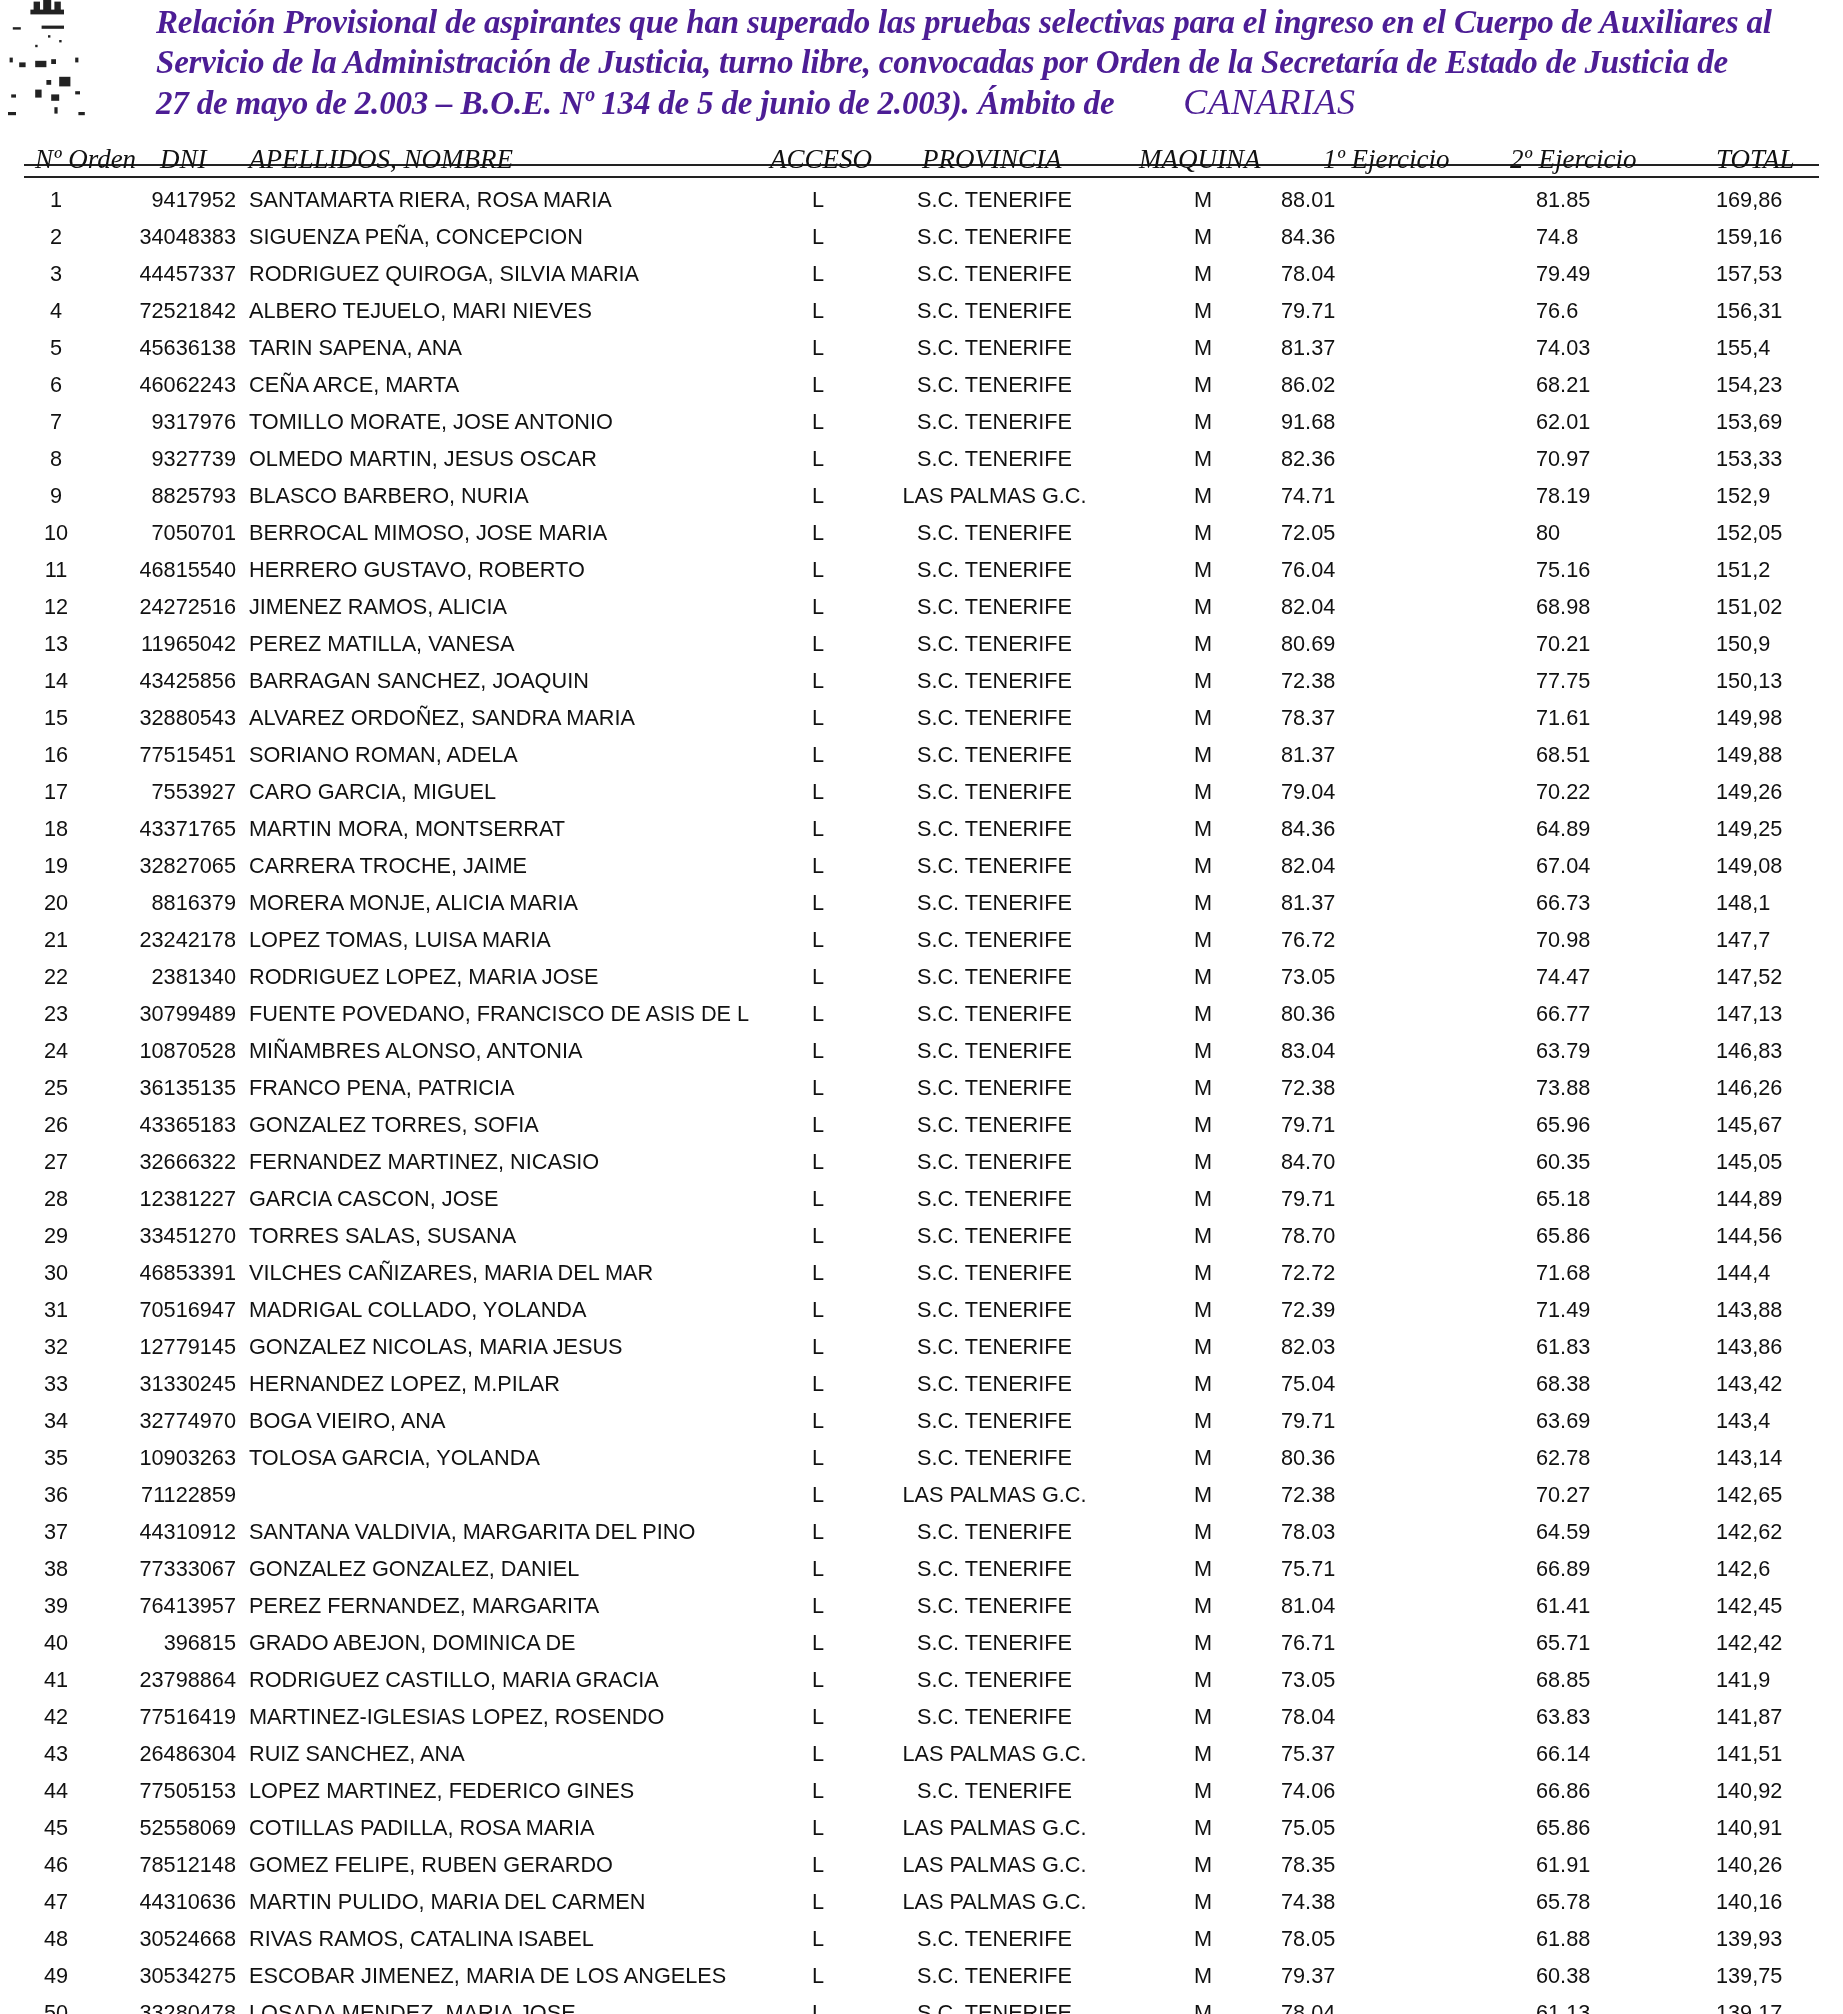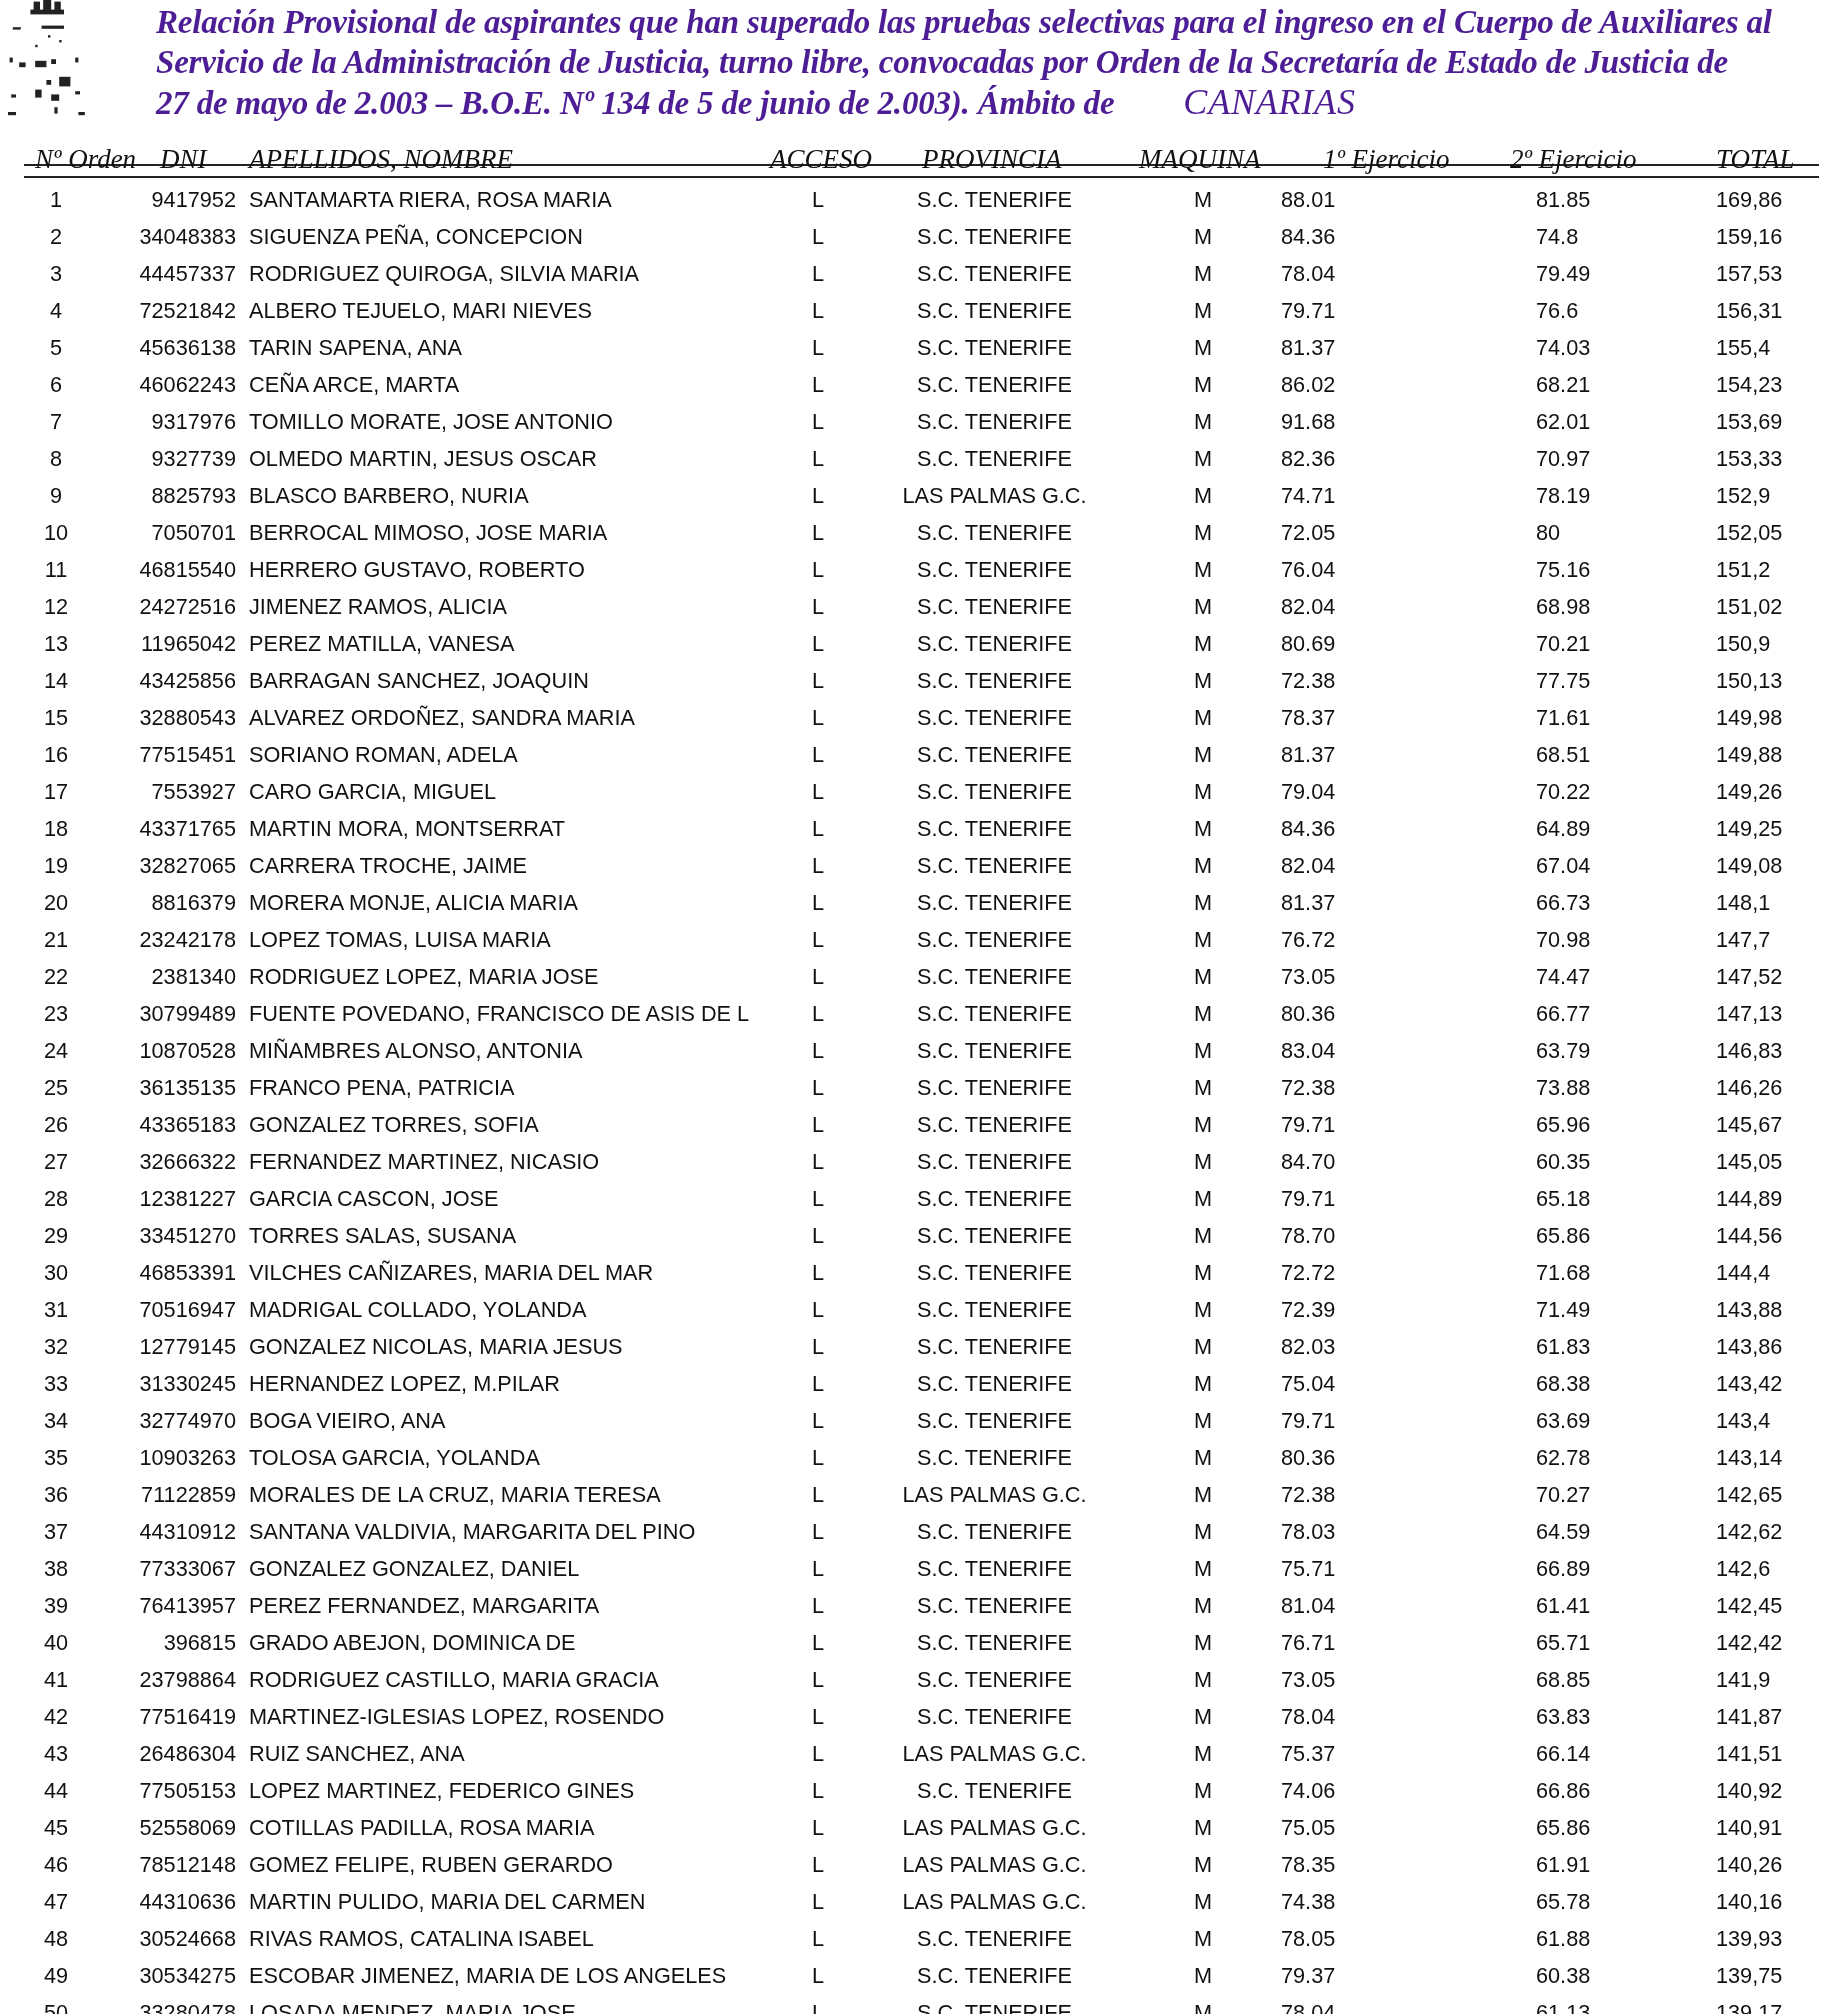--- a/index.html
+++ b/index.html
@@ -465,21 +465,20 @@
       <span class="c-acc">L</span>
       <span class="c-prov">S.C. TENERIFE</span>
       <span class="c-maq">M</span>
       <span class="c-e1">80.36</span>
       <span class="c-e2">62.78</span>
       <span class="c-tot">143,14</span>
     </div>
     <div class="row">
       <span class="c-n">36</span>
       <span class="c-dni">71122859</span>
-      <span class="c-name">MORALES DE LA CRUZ, MARIA TERESA</span>
       <span class="c-acc">L</span>
       <span class="c-prov">LAS PALMAS G.C.</span>
       <span class="c-maq">M</span>
       <span class="c-e1">72.38</span>
       <span class="c-e2">70.27</span>
       <span class="c-tot">142,65</span>
     </div>
     <div class="row">
       <span class="c-n">37</span>
       <span class="c-dni">44310912</span>

